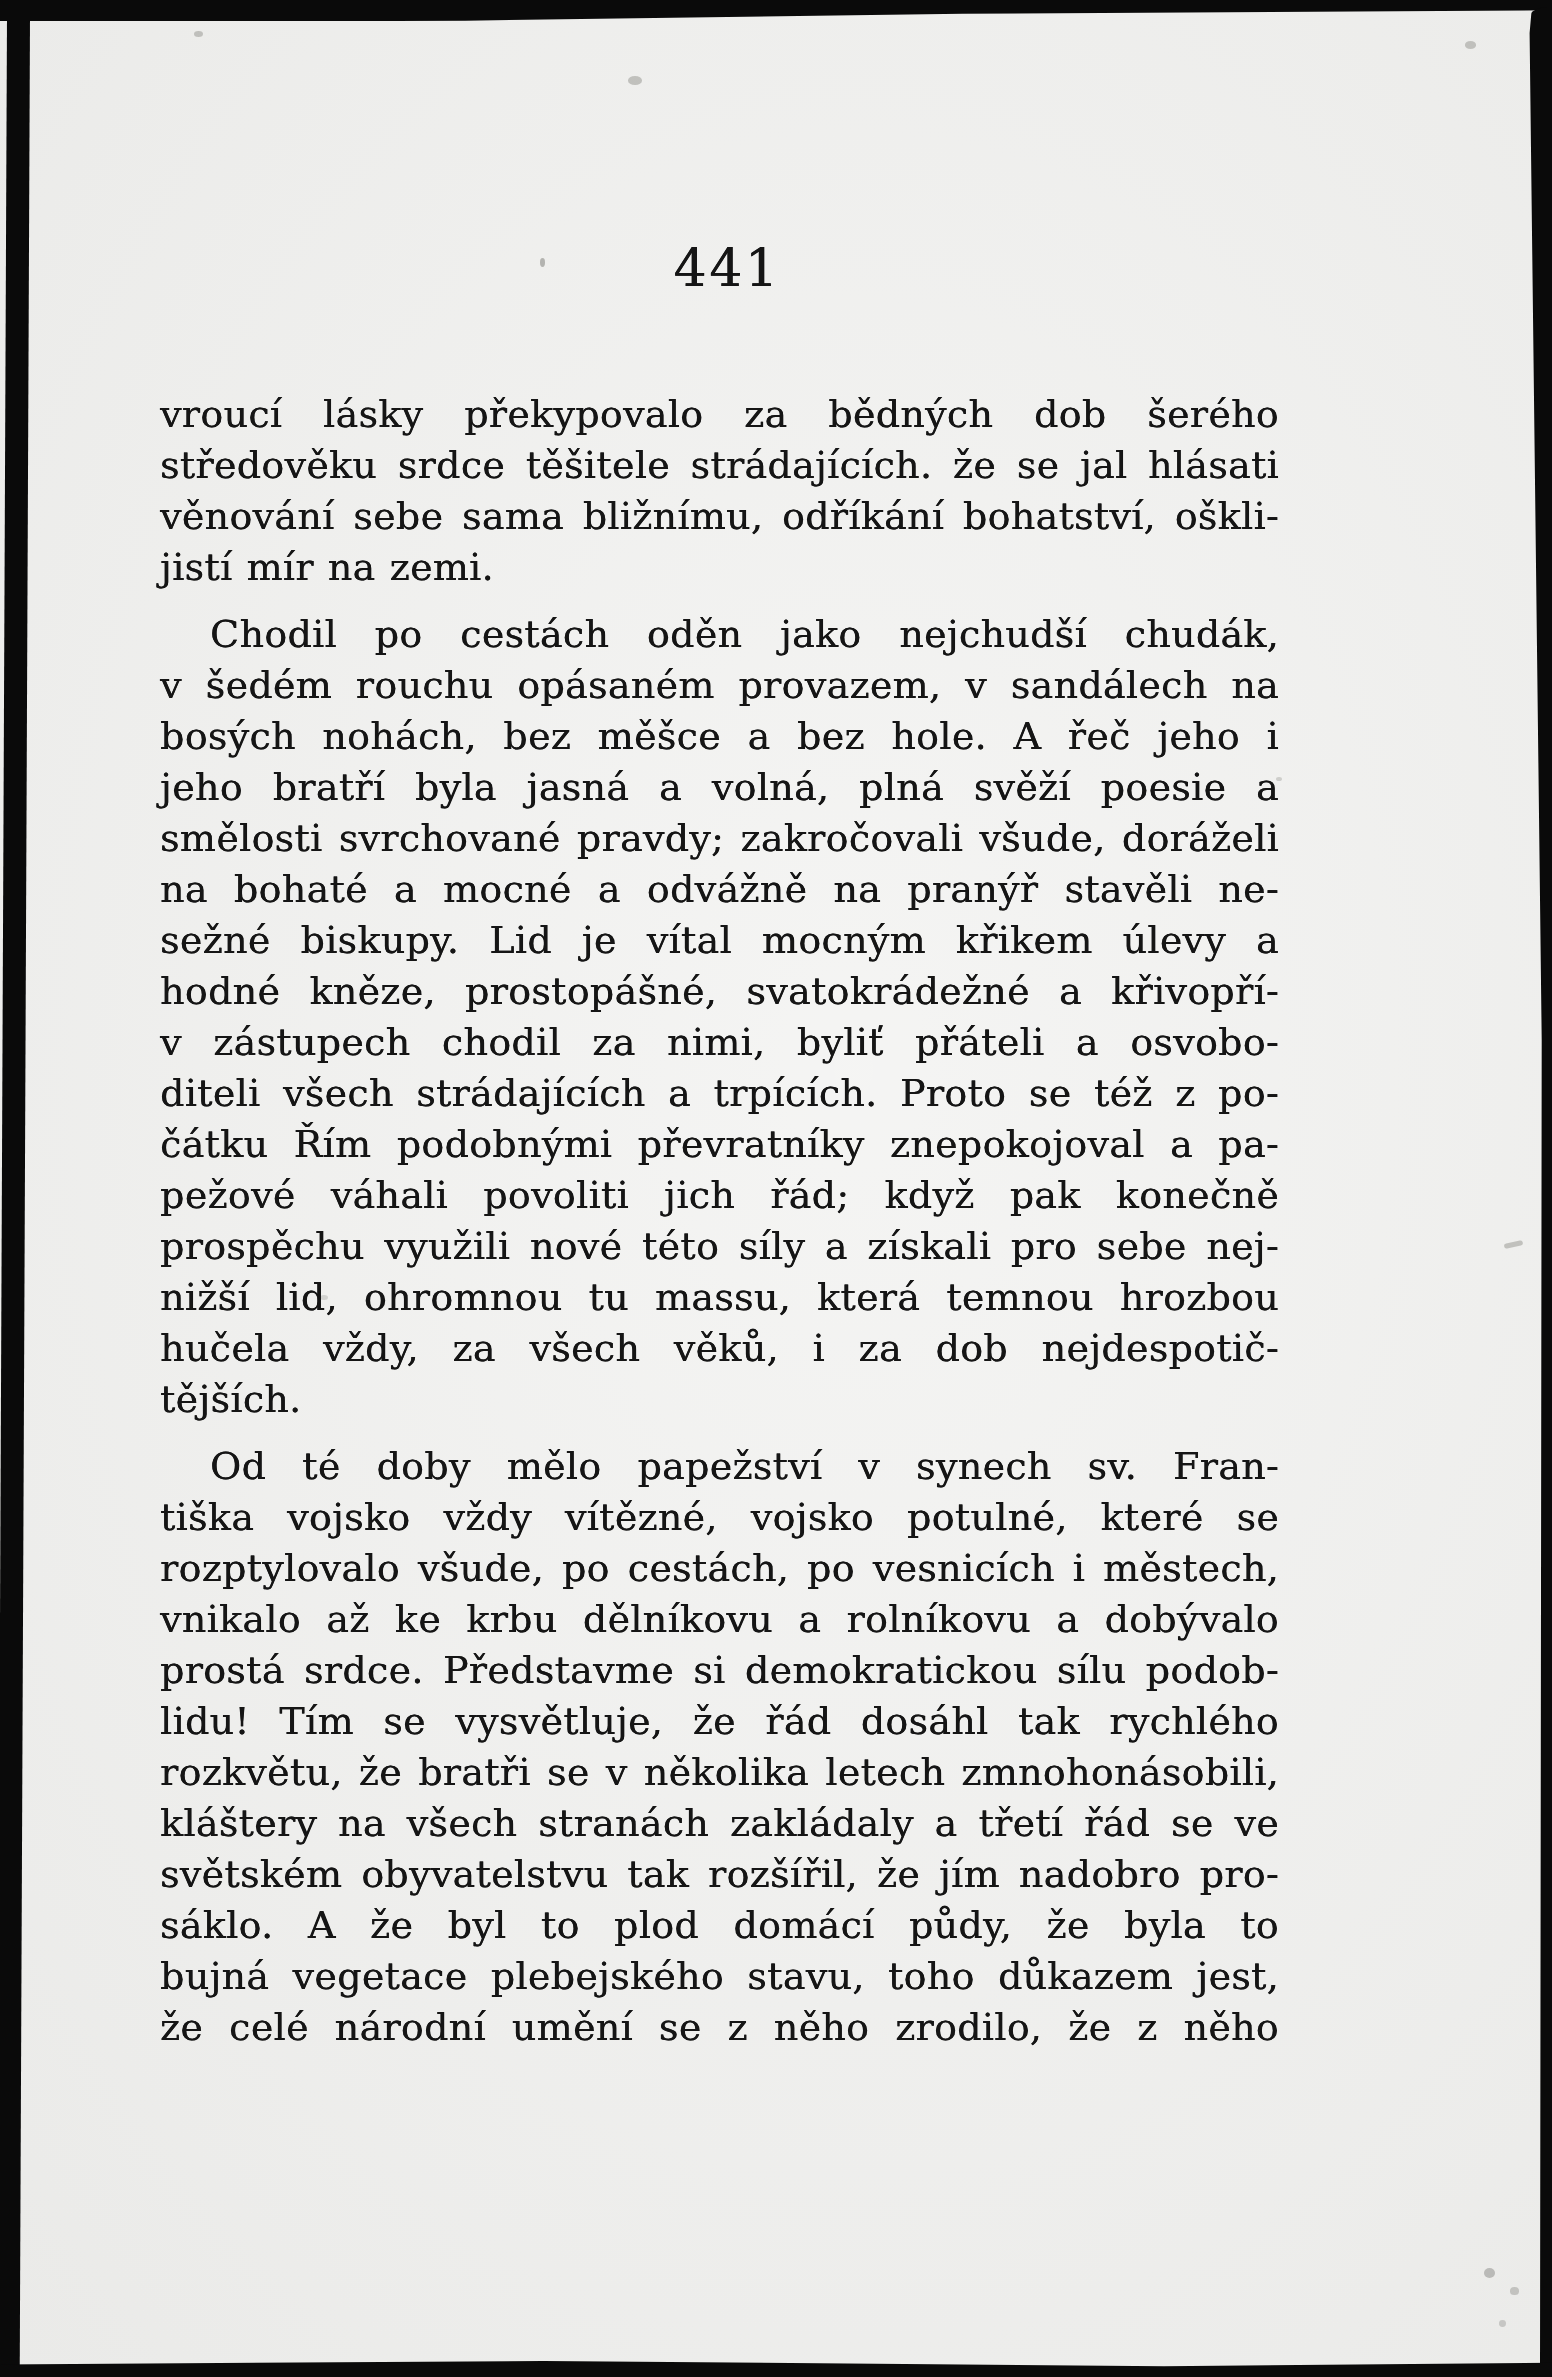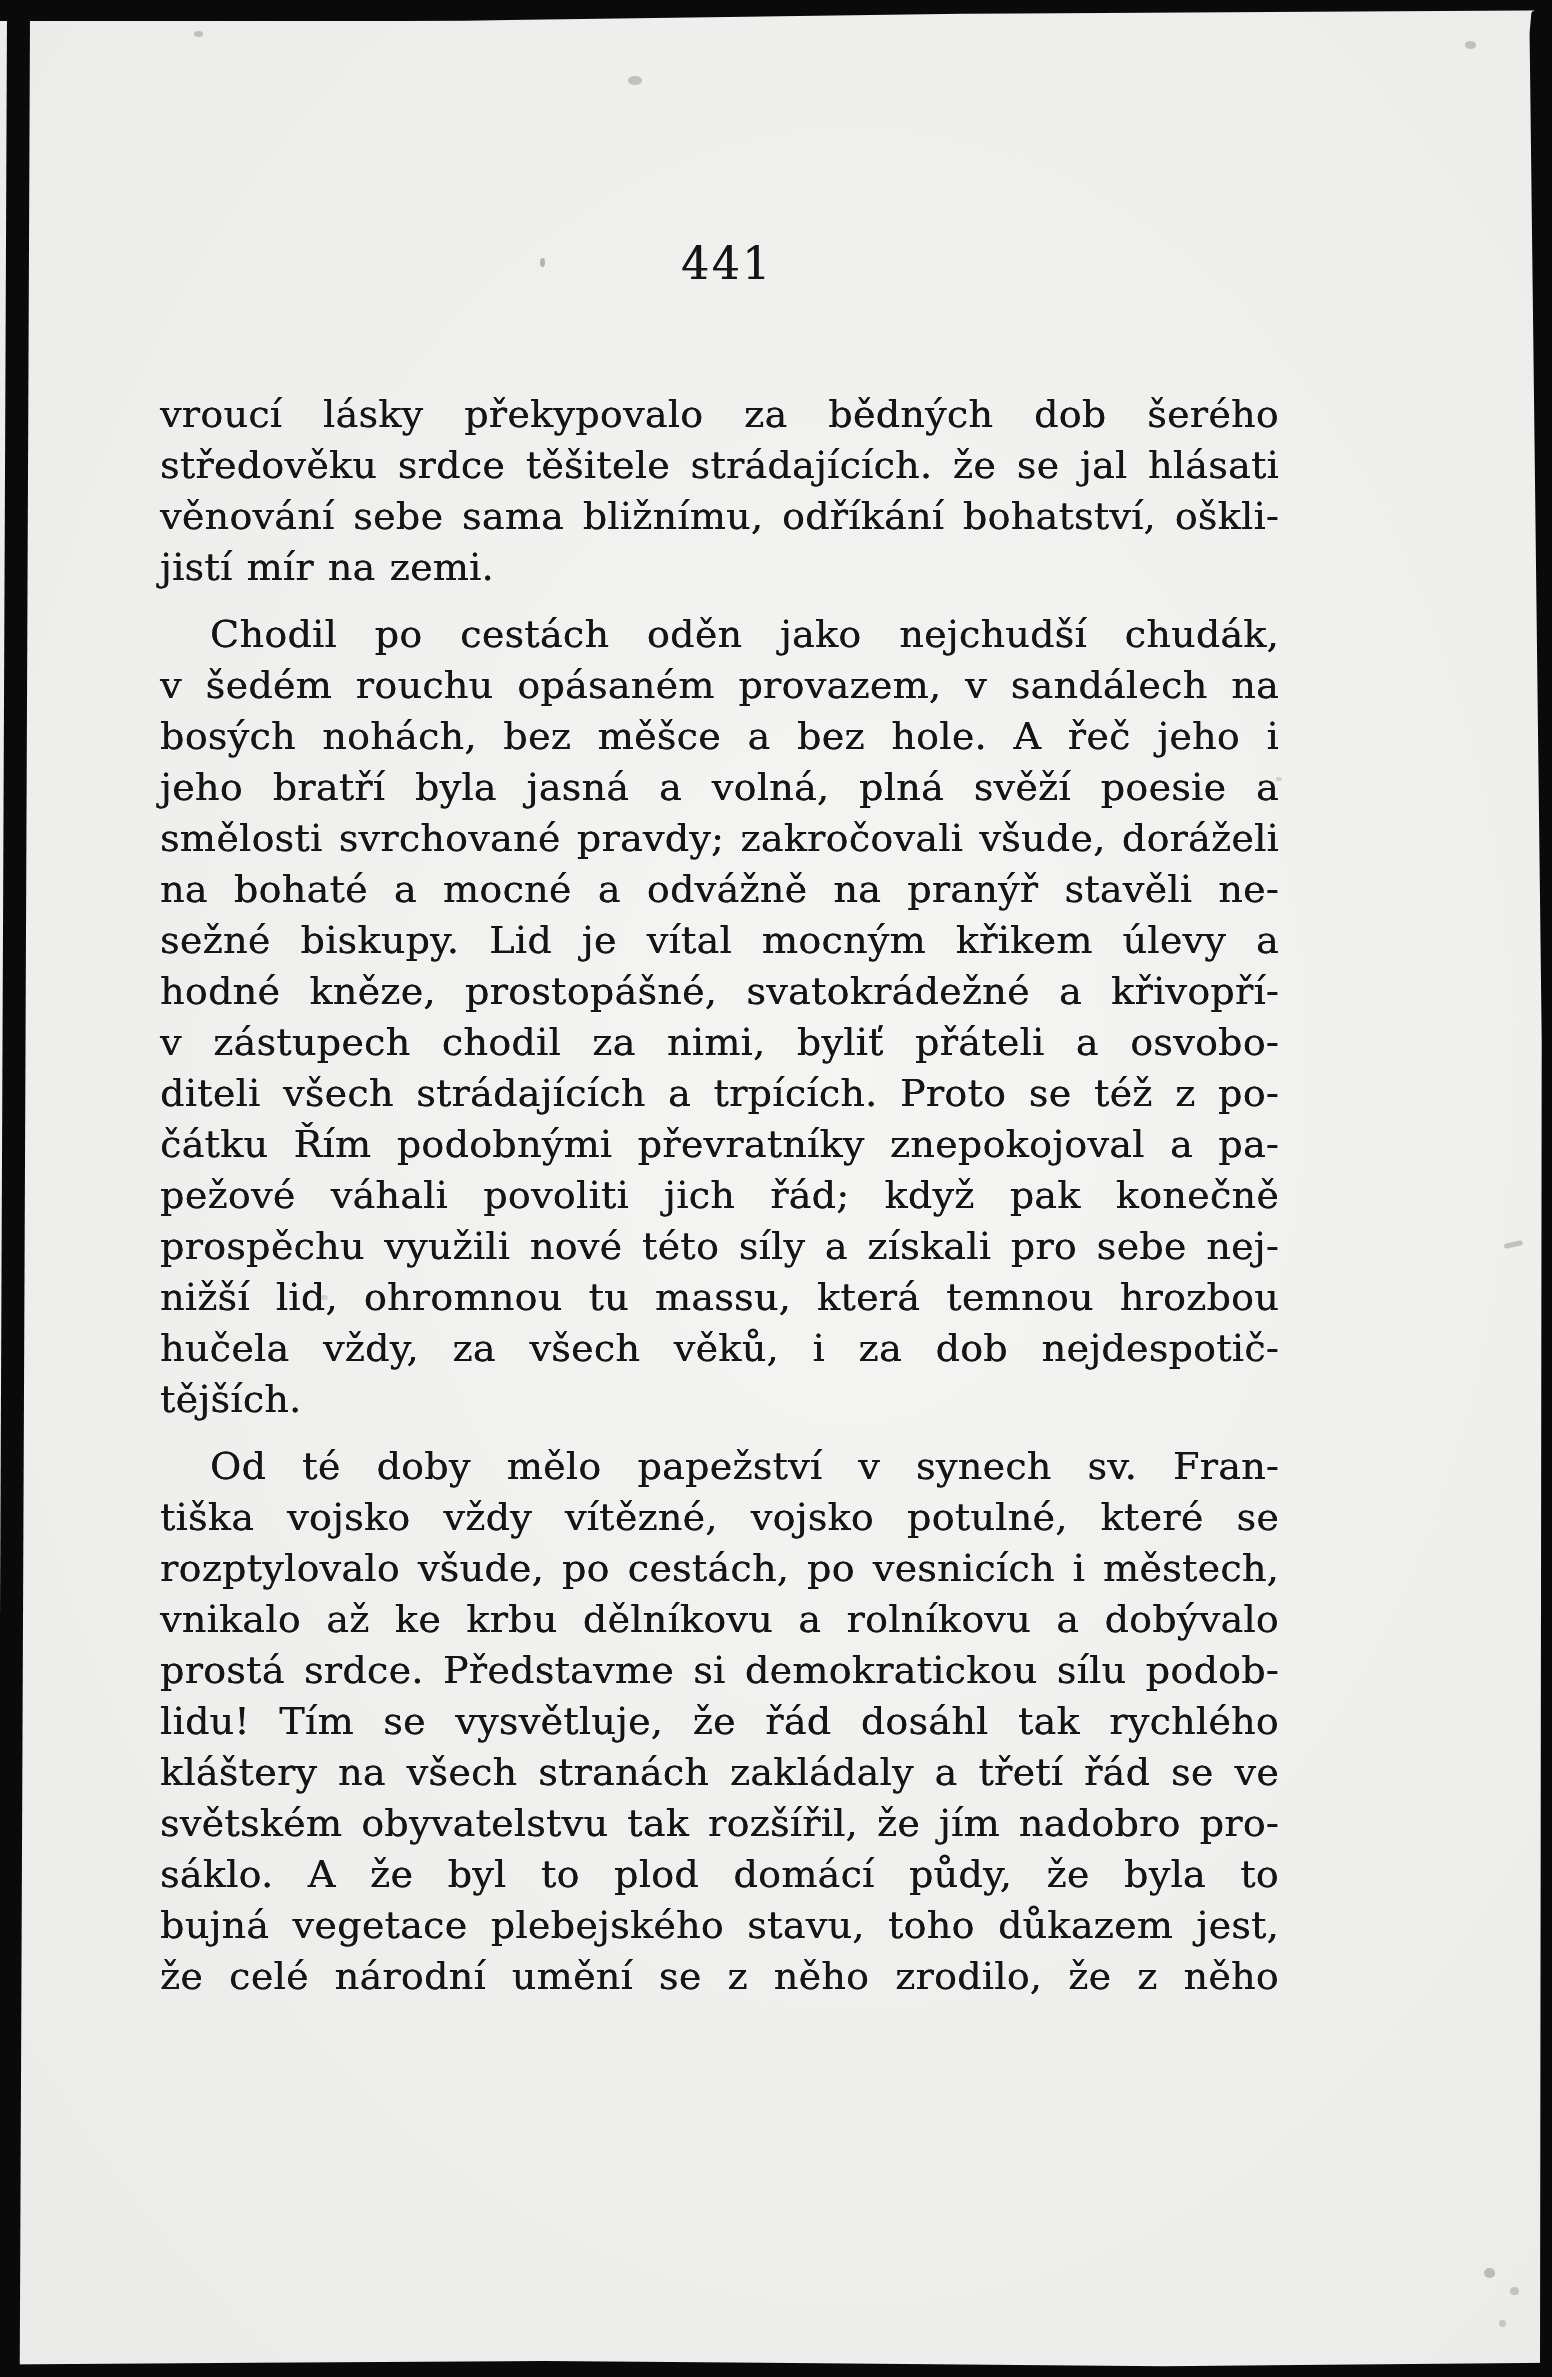--- a/index.html
+++ b/index.html
@@ -37,21 +37,21 @@
     position: absolute; left: 1521px; top: 6.9px; width: 31px; height: 2366px;
     background: var(--border, #0a0a0a);
     clip-path: polygon(12px 0, 31px 0, 31px 2366px, 19px 2366px, 20.7px 1033px, 8.6px 26px, 10.3px 6.9px);
     border-top-left-radius: 26px;
   }
   
   .page-number {
     position: absolute;
     left: 159px; top: 242px; width: 1136px;
     text-align: center;
-    font-size: 44px; line-height: 1;
+    font-size: 52px; line-height: 1;
     letter-spacing: 2.6px;
     color: var(--ink, #151515);
     text-shadow: 0.3px 0 0 currentColor;
   }
   
   .text-block {
     position: absolute;
     left: 160px; top: 392px; width: 1119px;
     color: var(--ink, #151515);
     font-size: 38px;
@@ -127,20 +127,21 @@
         <div class="line just">prospěchu využili nové této síly a získali pro sebe nej-</div>
         <div class="line just">nižší lid, ohromnou tu massu, která temnou hrozbou</div>
         <div class="line just">hučela vždy, za všech věků, i za dob nejdespotič-</div>
         <div class="line">tějších.</div>
         <div class="line indent just">Od té doby mělo papežství v synech sv. Fran-</div>
         <div class="line just">tiška vojsko vždy vítězné, vojsko potulné, které se</div>
         <div class="line just">rozptylovalo všude, po cestách, po vesnicích i městech,</div>
         <div class="line just">vnikalo až ke krbu dělníkovu a rolníkovu a dobývalo</div>
         <div class="line just">prostá srdce. Představme si demokratickou sílu podob-</div>
         <div class="line just">lidu! Tím se vysvětluje, že řád dosáhl tak rychlého</div>
+        <div class="line just">rozkvětu, že bratři se v několika letech zmnohonásobili,</div>
         <div class="line just">kláštery na všech stranách zakládaly a třetí řád se ve</div>
         <div class="line just">světském obyvatelstvu tak rozšířil, že jím nadobro pro-</div>
         <div class="line just">sáklo. A že byl to plod domácí půdy, že byla to</div>
         <div class="line just">bujná vegetace plebejského stavu, toho důkazem jest,</div>
         <div class="line just">že celé národní umění se z něho zrodilo, že z něho</div>
       </div>
   </div>
 </div>
 
 

